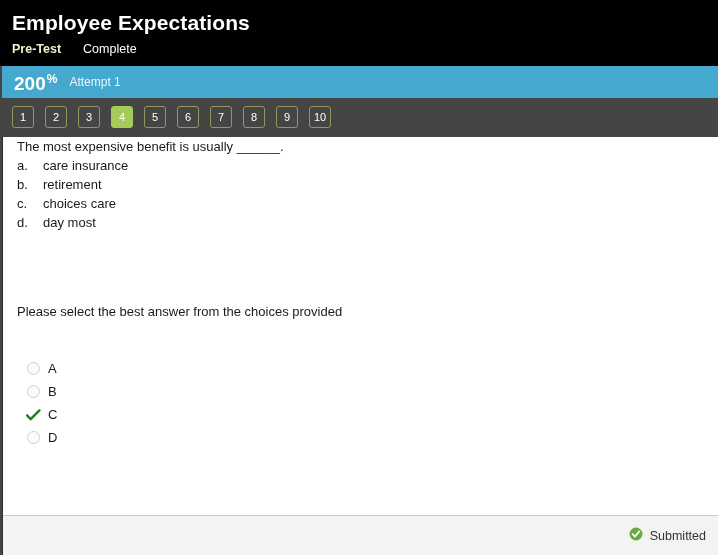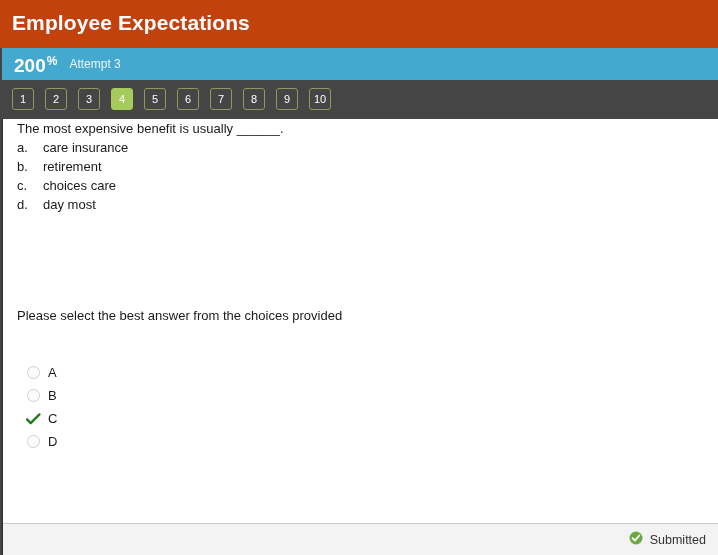--- a/index.html
+++ b/index.html
@@ -17,21 +17,21 @@
     position: relative;
     width: 718px;
     height: 555px;
     background: #454545;
     display: flex;
     flex-direction: column;
   }
 
   
   .quiz-header {
-    background: #c2410c;
+    background: #000000;
     padding: 10px 12px 6px 12px;
     flex: 0 0 auto;
   }
   .quiz-title {
     color: #ffffff;
     font-size: 21px;
     font-weight: bold;
     letter-spacing: 0.1px;
     line-height: 26px;
     margin: 0 0 6px 0;
@@ -147,21 +147,21 @@
     font-size: 13px;
     color: #1a1a1a;
     line-height: 19px;
   }
   .choice-list li .ltr {
     width: 26px;
     flex: 0 0 26px;
   }
 
   .instruction {
-    margin-top: 92px;
+    margin-top: 70px;
     font-size: 13px;
     color: #1a1a1a;
     line-height: 19px;
   }
 
   .answers {
     margin-top: 36px;
   }
   .answer-row {
     display: flex;
@@ -191,21 +191,21 @@
     font-size: 13px;
     color: #1a1a1a;
   }
   .answer-row.answer-checked .answer-label {
     margin-left: 7px;
   }
 
   
   .content-footer {
     flex: 0 0 auto;
-    height: 32px;
+    height: 40px;
     background: #f3f3f3;
     border-top: 1px solid #cccccc;
     display: flex;
     align-items: center;
     justify-content: flex-end;
     padding-right: 12px;
     box-sizing: border-box;
   }
   .submitted {
     display: flex;
@@ -217,26 +217,30 @@
     color: #333333;
   }
 </style>
 </head>
 <body>
 
 <div class="quiz-app">
 
   <div class="quiz-header">
     <div class="quiz-title">Employee Expectations</div>
+    <div class="quiz-subbar">
+      <span class="kind">Pre-Test</span>
+      <span class="status">Complete</span>
+    </div>
   </div>
 
   <div class="score-bar-wrap">
     <div class="score-bar">
       <span class="score-value"><span>200</span><span class="pct">%</span></span>
-      <span class="attempt-label">Attempt 3</span>
+      <span class="attempt-label">Attempt 1</span>
     </div>
   </div>
 
   <div class="qnav">
     <button class="qnav-btn">1</button>
     <button class="qnav-btn">2</button>
     <button class="qnav-btn">3</button>
     <button class="qnav-btn active">4</button>
     <button class="qnav-btn">5</button>
     <button class="qnav-btn">6</button>

